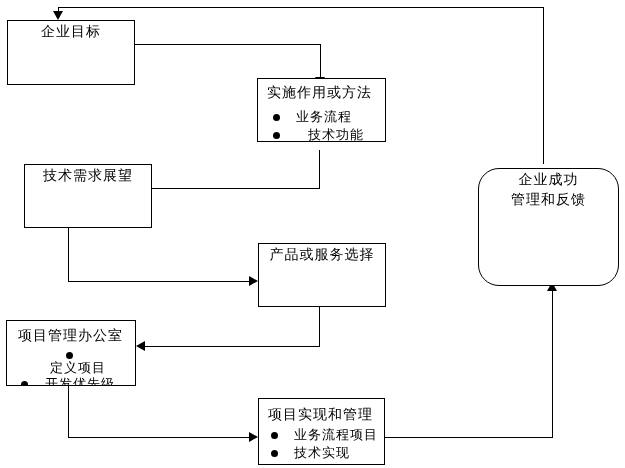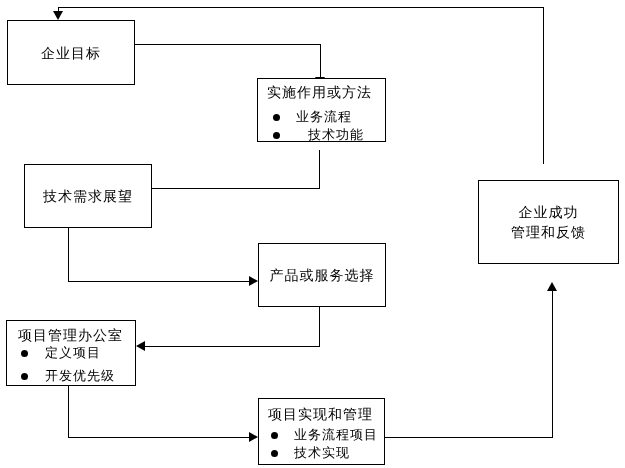--- a/index.html
+++ b/index.html
@@ -4,21 +4,21 @@
 <style>
   * { margin:0; padding:0; box-sizing:border-box; }
   html,body { background:#ffffff; }
   .canvas {
     position:relative; width:625px; height:468px; background:#ffffff;
     font-family:"DejaVu Sans", sans-serif; color:#000000; overflow:hidden;
   }
   .fbox {
     position:absolute; background:#ffffff; border:1px solid #000000; overflow:hidden;
   }
-  .fbox.centered { display:flex; align-items:center; justify-content:center; flex-direction:column; }
+  .fbox.centered { display:flex; align-items:center; justify-content:flex-start; flex-direction:column; }
   .box-label { font-size:14px; letter-spacing:1px; line-height:20px; text-align:center; }
   .box-title { font-size:14px; letter-spacing:1px; line-height:16px; }
   .bullet-row { display:flex; align-items:center; height:18px; font-size:13px; letter-spacing:1px; }
   .dot { width:7px; height:7px; background:#000000; border-radius:50%; flex:0 0 auto; }
   .hline, .vline { position:absolute; background:#000000; }
   .arw { position:absolute; width:0; height:0; }
   .arw-down  { border-left:5px solid transparent; border-right:5px solid transparent; border-top:9px solid #000000; }
   .arw-up    { border-left:5px solid transparent; border-right:5px solid transparent; border-bottom:9px solid #000000; }
   .arw-left  { border-top:5px solid transparent; border-bottom:5px solid transparent; border-right:9px solid #000000; }
   .arw-right { border-top:5px solid transparent; border-bottom:5px solid transparent; border-left:9px solid #000000; }
@@ -90,21 +90,21 @@
   <div class="fbox centered" style="left:24px; top:164px; width:128px; height:64px;">
     <div class="box-label">技术需求展望</div>
   </div>
 
   <div class="fbox centered" style="left:258px; top:243px; width:128px; height:64px;">
     <div class="box-label">产品或服务选择</div>
   </div>
 
   <div class="fbox" style="left:6px; top:320px; width:130px; height:66px;">
     <div class="box-title" style="padding:6px 0 0 11px;">项目管理办公室</div>
-    <div class="bullet-row" style="padding-left:14px; margin-top:1px;">
+    <div class="bullet-row" style="padding-left:14px; margin-top:9px;flex-direction:column;">
       <span class="dot" style="margin-right:17px;"></span>
       <span>定义项目</span>
     </div>
     <div class="bullet-row" style="padding-left:14px; margin-top:5px;text-align:right;">
       <span class="dot" style="margin-right:17px;"></span>
       <span>开发优先级</span>
     </div>
   </div>
 
   <div class="fbox" style="left:258px; top:398px; width:127px; height:67px;">
@@ -112,18 +112,18 @@
     <div class="bullet-row" style="padding-left:12px; margin-top:4px;">
       <span class="dot" style="margin-right:16px;"></span>
       <span>业务流程项目</span>
     </div>
     <div class="bullet-row" style="padding-left:12px;">
       <span class="dot" style="margin-right:16px;"></span>
       <span>技术实现</span>
     </div>
   </div>
 
-  <div class="fbox centered" style="left:478px; top:180px; width:141px; height:84px;">
+  <div class="fbox centered" style="left:478px; top:168px; width:141px; height:118px;border-radius:21px;">
     <div class="box-label">企业成功</div>
     <div class="box-label">管理和反馈</div>
   </div>
 
 </div>
 
 </body></html>

